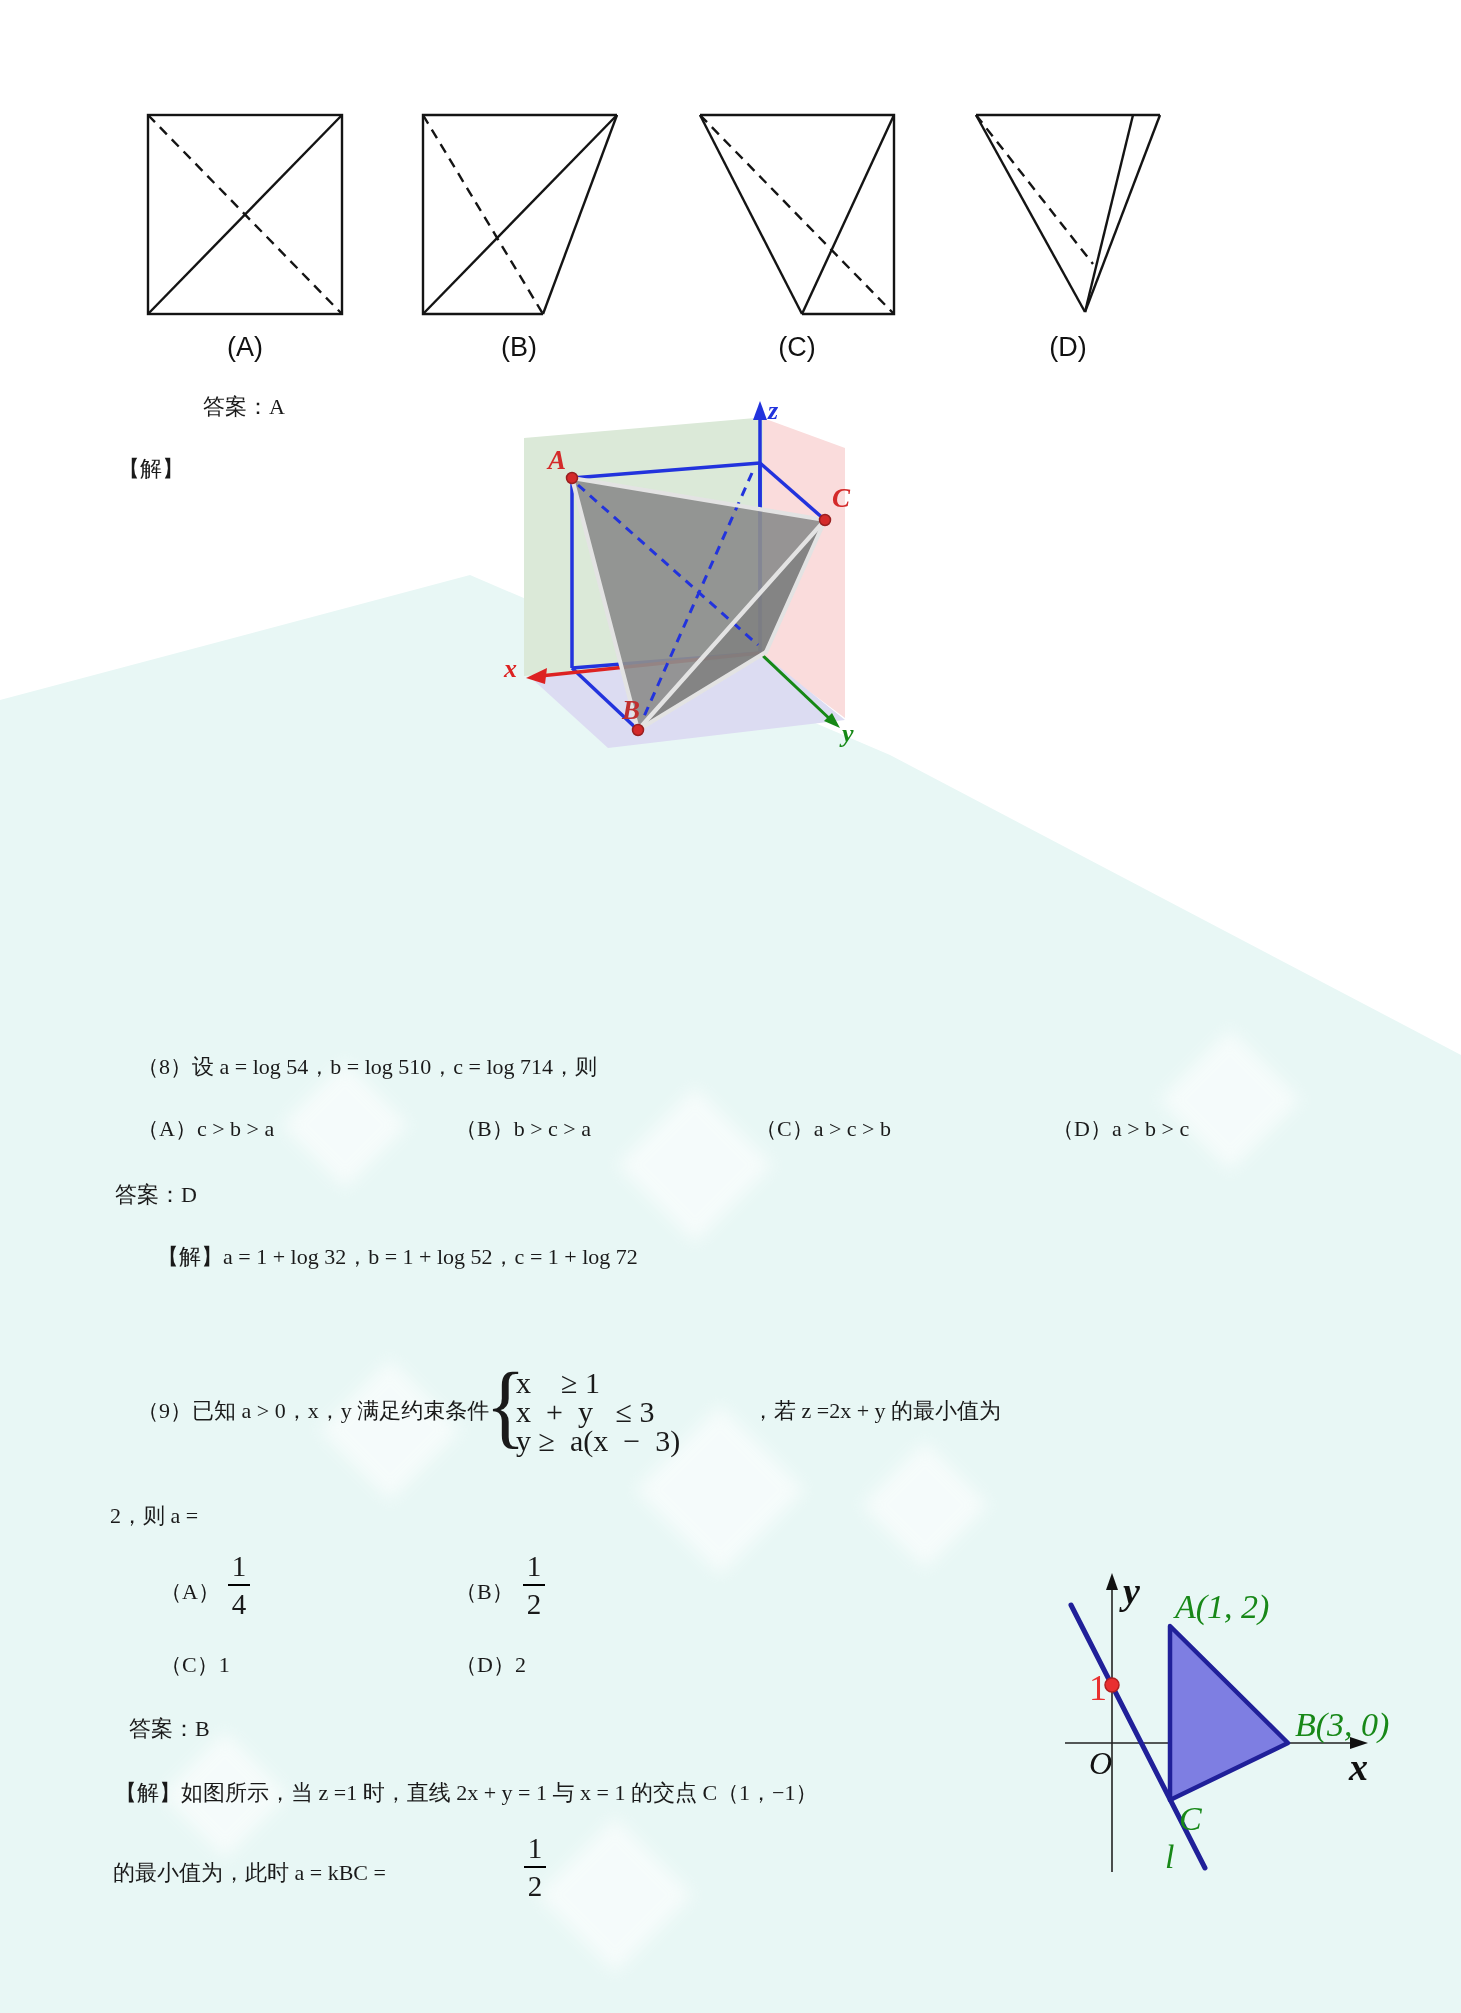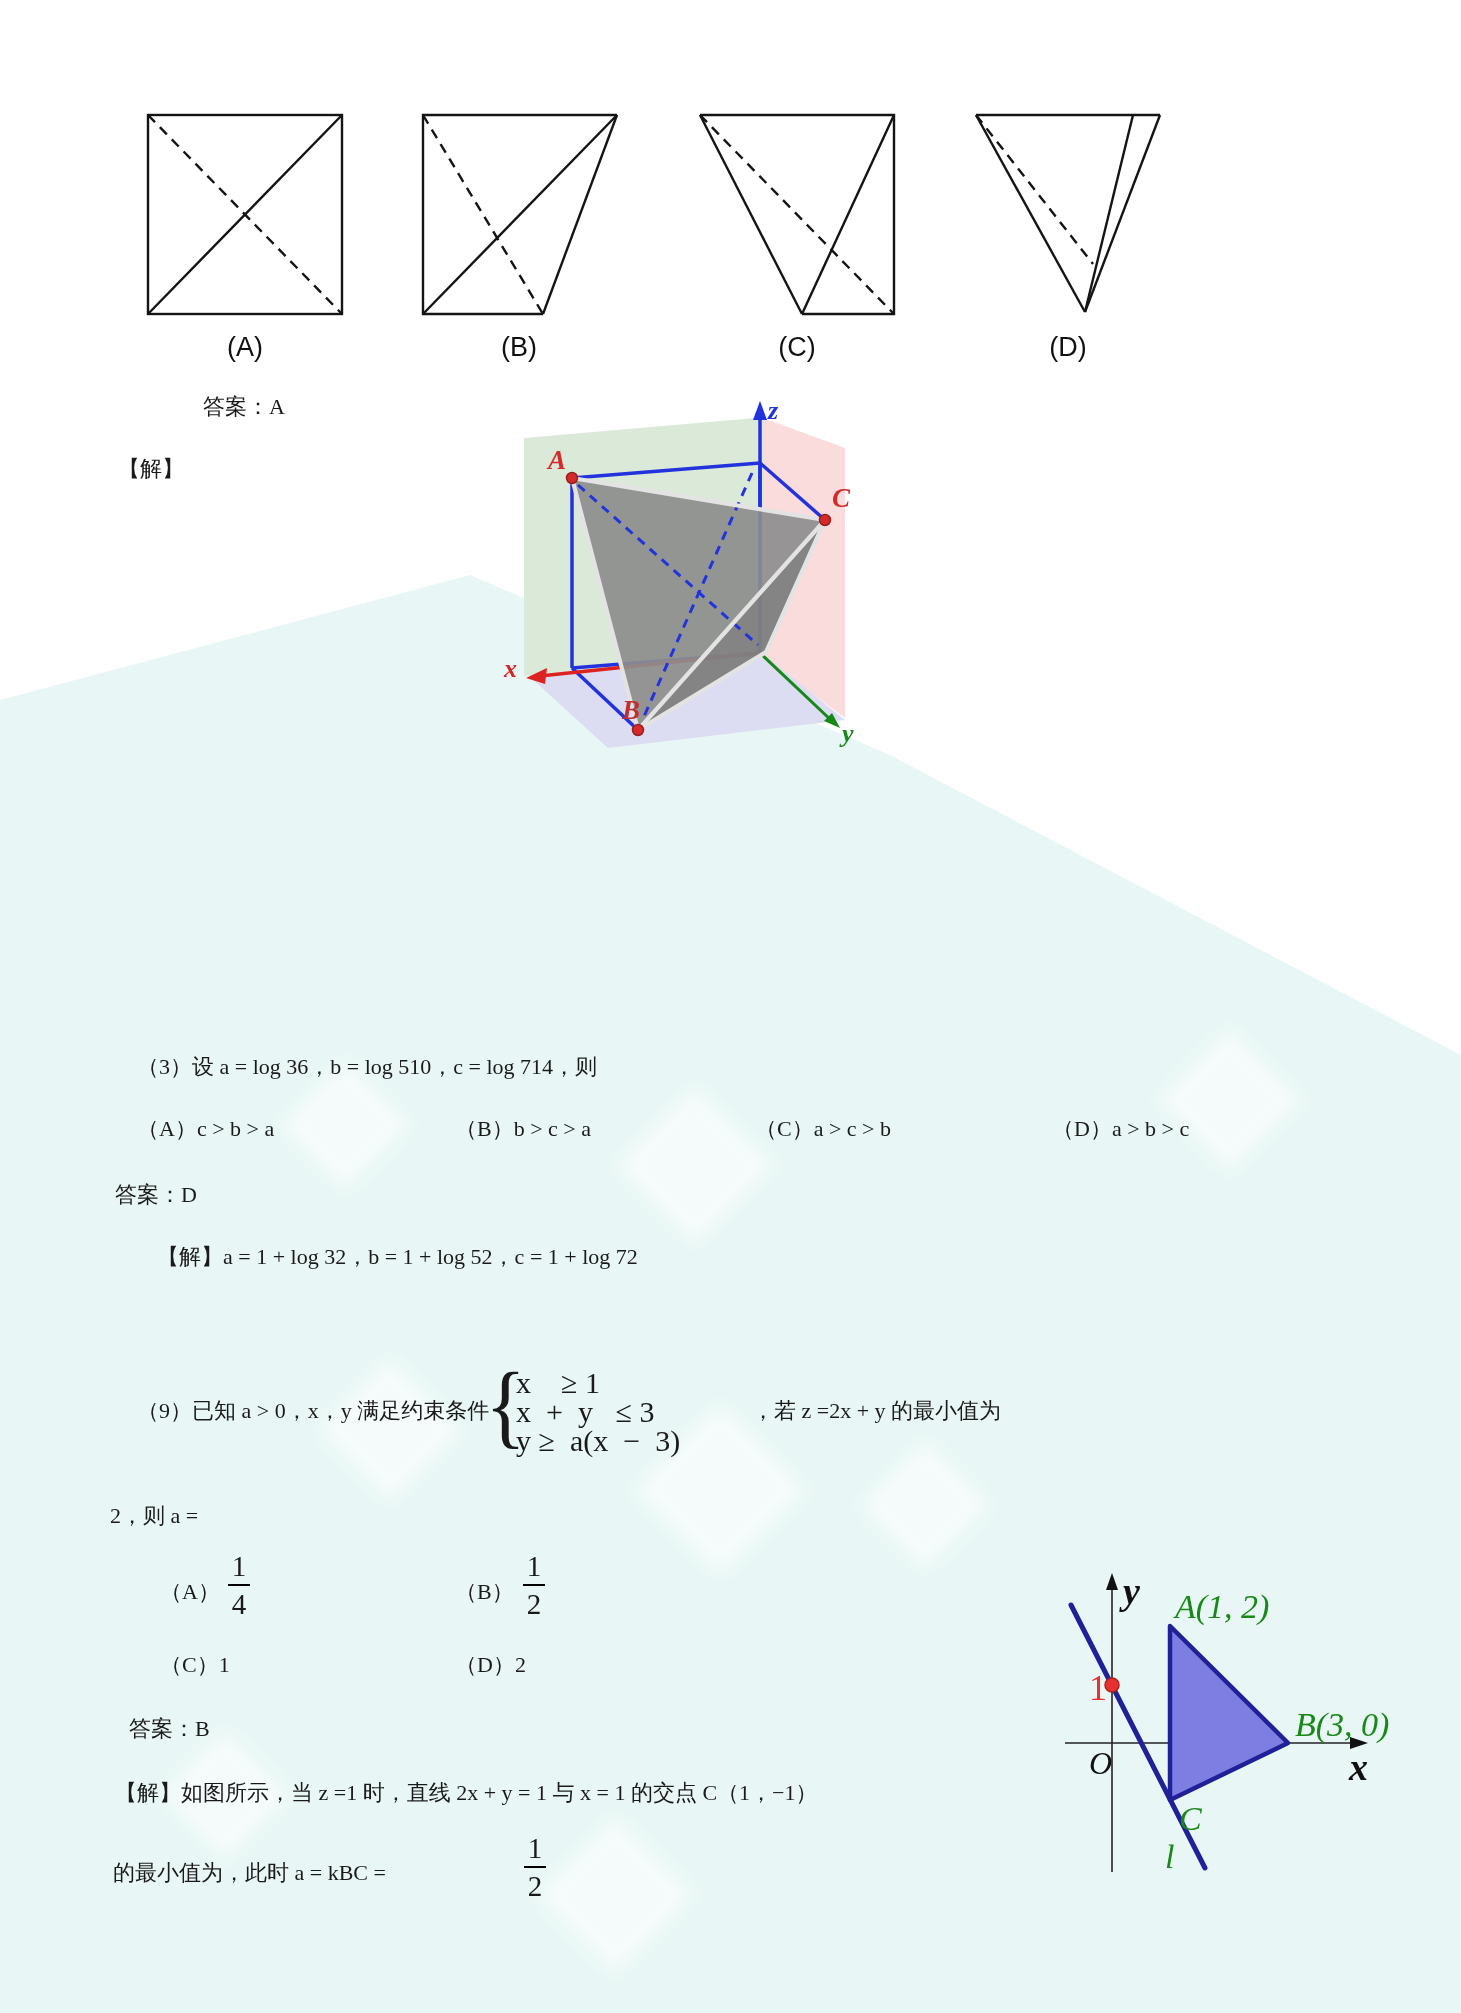--- a/index.html
+++ b/index.html
@@ -124,21 +124,21 @@
     <circle cx="148" cy="345" r="5.5" fill="#d42a2a" stroke="#992020" stroke-width="1.5"></circle>
 
     <text x="58" y="84" font-size="27" font-style="italic" font-weight="bold" fill="#d42a2a">A</text>
     <text x="342" y="122" font-size="27" font-style="italic" font-weight="bold" fill="#d42a2a">C</text>
     <text x="132" y="334" font-size="27" font-style="italic" font-weight="bold" fill="#c03030">B</text>
     <text x="278" y="34" font-size="26" font-style="italic" font-weight="bold" fill="#2233dd">z</text>
     <text x="14" y="292" font-size="26" font-style="italic" font-weight="bold" fill="#dd2222">x</text>
     <text x="352" y="357" font-size="26" font-style="italic" font-weight="bold" fill="#168816">y</text>
   </svg>
 
-  <div class="txt" style="left:137px;top:1050px;">（3）设 a = log 36，b = log 510，c = log 714，则</div>
+  <div class="txt" style="left:137px;top:1050px;">（8）设 a = log 54，b = log 510，c = log 714，则</div>
   <div class="txt" style="left:137px;top:1112px;">（A）c &gt; b &gt; a</div>
   <div class="txt" style="left:455px;top:1112px;">（B）b &gt; c &gt; a</div>
   <div class="txt" style="left:755px;top:1112px;">（C）a &gt; c &gt; b</div>
   <div class="txt" style="left:1052px;top:1112px;">（D）a &gt; b &gt; c</div>
   <div class="txt" style="left:115px;top:1178px;">答案：D</div>
   <div class="txt" style="left:115px;top:1240px;margin-left:42px;">【解】a = 1 + log 32，b = 1 + log 52，c = 1 + log 72</div>
 
   <div class="txt" style="left:137px;top:1394px;">（9）已知 a &gt; 0，x，y 满足约束条件</div>
   <div class="brace" style="left:483px;top:1358px;">{</div>
   <div class="sys" style="left:516px;top:1369px;">x    ≥ 1</div>

